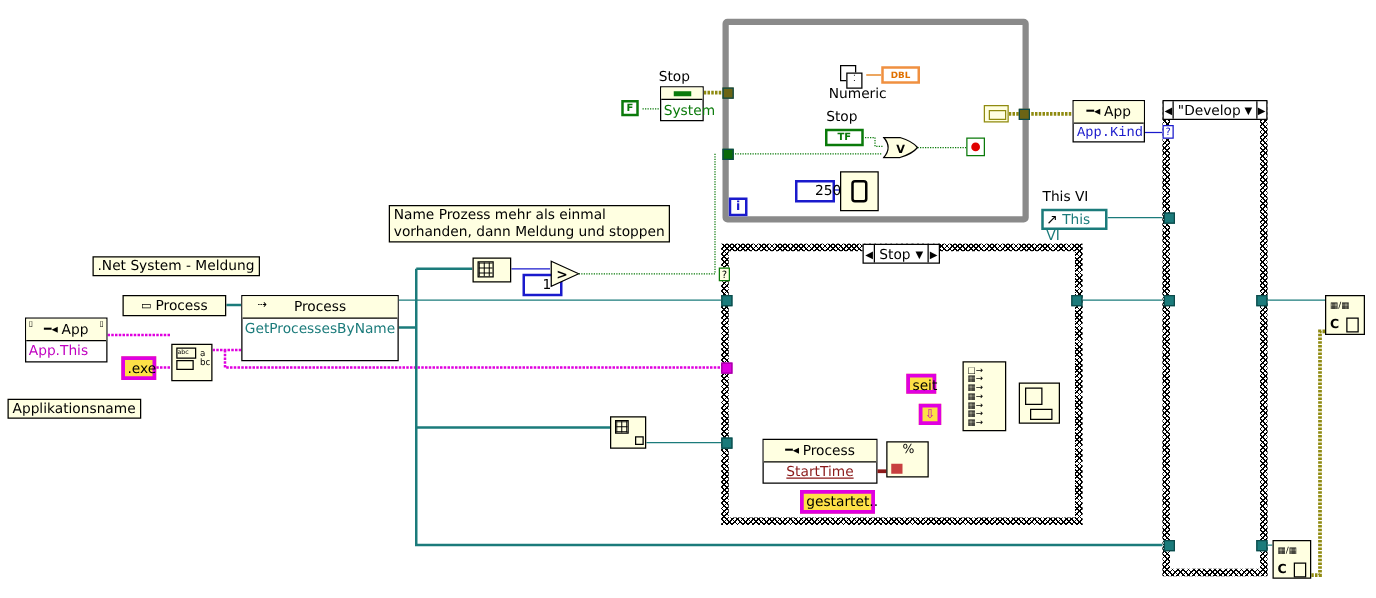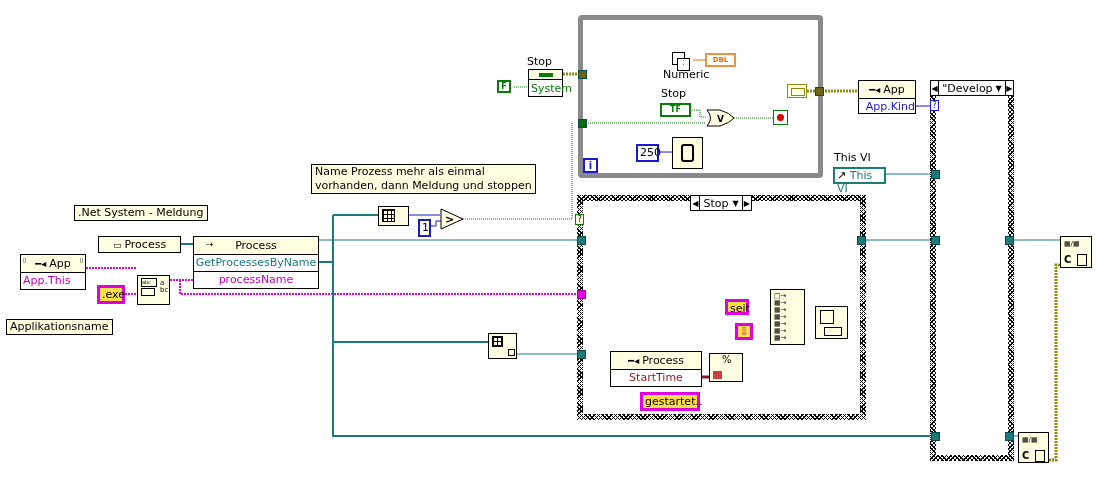--- a/index.html
+++ b/index.html
@@ -13,21 +13,21 @@
   .node { position:absolute; background:#ffffe1; border:1px solid #000; box-sizing:border-box; }
   .pn { position:absolute; background:#fff; border:1px solid #000; box-sizing:border-box; }
   .pn-head { background:#ffffe1; border-bottom:1px solid #000; height:18px; display:flex;
              align-items:center; justify-content:center; font-size:11px; position:relative; }
   .pn-row { height:16px; line-height:16px; font-size:11px; text-align:center; position:relative; }
   .pn-row + .pn-row { border-top:1px solid #000; }
   .tiny { position:absolute; font-size:6px; line-height:6px; color:#000; }
   .const-str { position:absolute; border:3px solid #e000e0; background:#fde047; font-size:11px;
                line-height:14px; padding:0 2px; box-sizing:border-box; }
   .const-num { position:absolute; border:2px solid #1a1acc; background:#fff; font-size:11px;
-               line-height:14px; padding:0 2px; box-sizing:border-box; color:#000; }
+               line-height:14px; padding:0 14px; box-sizing:border-box; color:#000; }
   .tunnel { position:absolute; width:9px; height:9px; box-sizing:border-box; border:1px solid #0c4a4a; }
   .sel { position:absolute; background:#fff; border:1px solid #000; display:flex; align-items:center;
          font-size:11px; height:16px; box-sizing:border-box; }
   .sel .arr { width:9px; text-align:center; font-size:8px; }
   .sel .txt { border-left:1px solid #000; border-right:1px solid #000; padding:0 3px; height:100%;
               display:flex; align-items:center; }
   .checker { background-color:#fff;
     background-image: repeating-linear-gradient(45deg,#000 0 1px,transparent 1px 3px),
                       repeating-linear-gradient(-45deg,#000 0 1px,transparent 1px 3px); }
 </style>
@@ -116,21 +116,20 @@
   <span style="font-size:9px;margin-right:3px;">▭</span>
   <span>Process</span>
 </div>
 
 <div class="pn" style="left:193px;top:236px;width:126px;height:53px;">
   <div class="pn-head" style="height:17px;">
     <span class="abs" style="left:12px;top:2px;font-size:9px;">⇢</span>
     <span>Process</span>
   </div>
   <div class="pn-row" style="color:#1b7b7b;">GetProcessesByName</div>
-  <div class="pn-row" style="color:#c000c0;">processName</div>
 </div>
 
 <div class="node" style="left:378px;top:206px;width:31px;height:20px;">
   <div class="abs" style="left:3px;top:2px;width:13px;height:13px;background-image:linear-gradient(#000 1px,transparent 1px),linear-gradient(90deg,#000 1px,transparent 1px);background-size:4px 4px;border:1px solid #000;box-sizing:border-box;"></div>
 </div>
 
 <div class="const-num" style="left:418px;top:219px;width:13px;height:18px;">1</div>
 
 <svg class="abs" style="left:440px;top:208px;" width="24" height="22">
   <polygon points="1,1 23,11 1,21" fill="#ffffe1" stroke="#000"></polygon>
@@ -205,21 +204,21 @@
 
 <div class="const-str" style="left:725px;top:299px;width:24px;height:16px;">seit</div>
 <div class="const-str" style="left:735px;top:323px;width:18px;height:17px;color:#c000c0;text-align:center;padding:0;font-size:10px;line-height:12px;">⇩</div>
 <div class="const-str" style="left:640px;top:392px;width:60px;height:19px;">gestartet..</div>
 
 <div class="pn" style="left:610px;top:351px;width:92px;height:36px;">
   <div class="pn-head" style="height:17px;">
     <span style="font-size:10px;margin-right:3px;">━◂</span>
     <span>Process</span>
   </div>
-  <div class="pn-row" style="color:#8b1a1a;">StartTime</div>
+  <div class="pn-row" style="color:#8b1a1a;text-decoration:underline;">StartTime</div>
 </div>
 <svg class="wires" width="1101" height="478">
   <path d="M702 377 H712" stroke="#8b1a1a" stroke-width="3" fill="none"></path>
 </svg>
 
 <div class="node" style="left:709px;top:353px;width:34px;height:29px;">
   <span class="abs" style="left:12px;top:0;font-size:10px;">%</span>
   <div class="abs" style="left:3px;top:17px;width:9px;height:8px;background:#c84040;"></div>
 </div>
 
@@ -230,21 +229,21 @@
 <div class="node" style="left:815px;top:306px;width:33px;height:33px;">
   <div class="abs" style="left:4px;top:3px;width:12px;height:12px;border:1px solid #000;"></div>
   <div class="abs" style="left:8px;top:20px;width:16px;height:7px;border:1px solid #000;"></div>
 </div>
 
 <div class="pn" style="left:858px;top:80px;width:58px;height:34px;">
   <div class="pn-head" style="height:17px;">
     <span style="font-size:10px;margin-right:3px;">━◂</span>
     <span>App</span>
   </div>
-  <div class="pn-row" style="color:#1a1acc;text-align:right;padding-left:2px;">App.Kind</div>
+  <div class="pn-row" style="color:#1a1acc;text-align:center;padding-left:2px;font-family:Liberation Mono, monospace;">App.Kind</div>
 </div>
 
 <div class="label" style="left:834px;top:152px;">This VI</div>
 <div class="abs" style="left:833px;top:167px;width:53px;height:17px;border:2px solid #1b7b7b;background:#fff;box-sizing:border-box;font-size:11px;line-height:13px;color:#1b7b7b;padding-left:2px;">
   <span style="color:#000;">↗</span>
   <span>This VI</span>
 </div>
 
 <div class="abs checker" style="left:930px;top:80px;width:84px;height:381px;box-sizing:border-box;padding:6px;">
   <div style="background:#fff;width:100%;height:100%;"></div>

